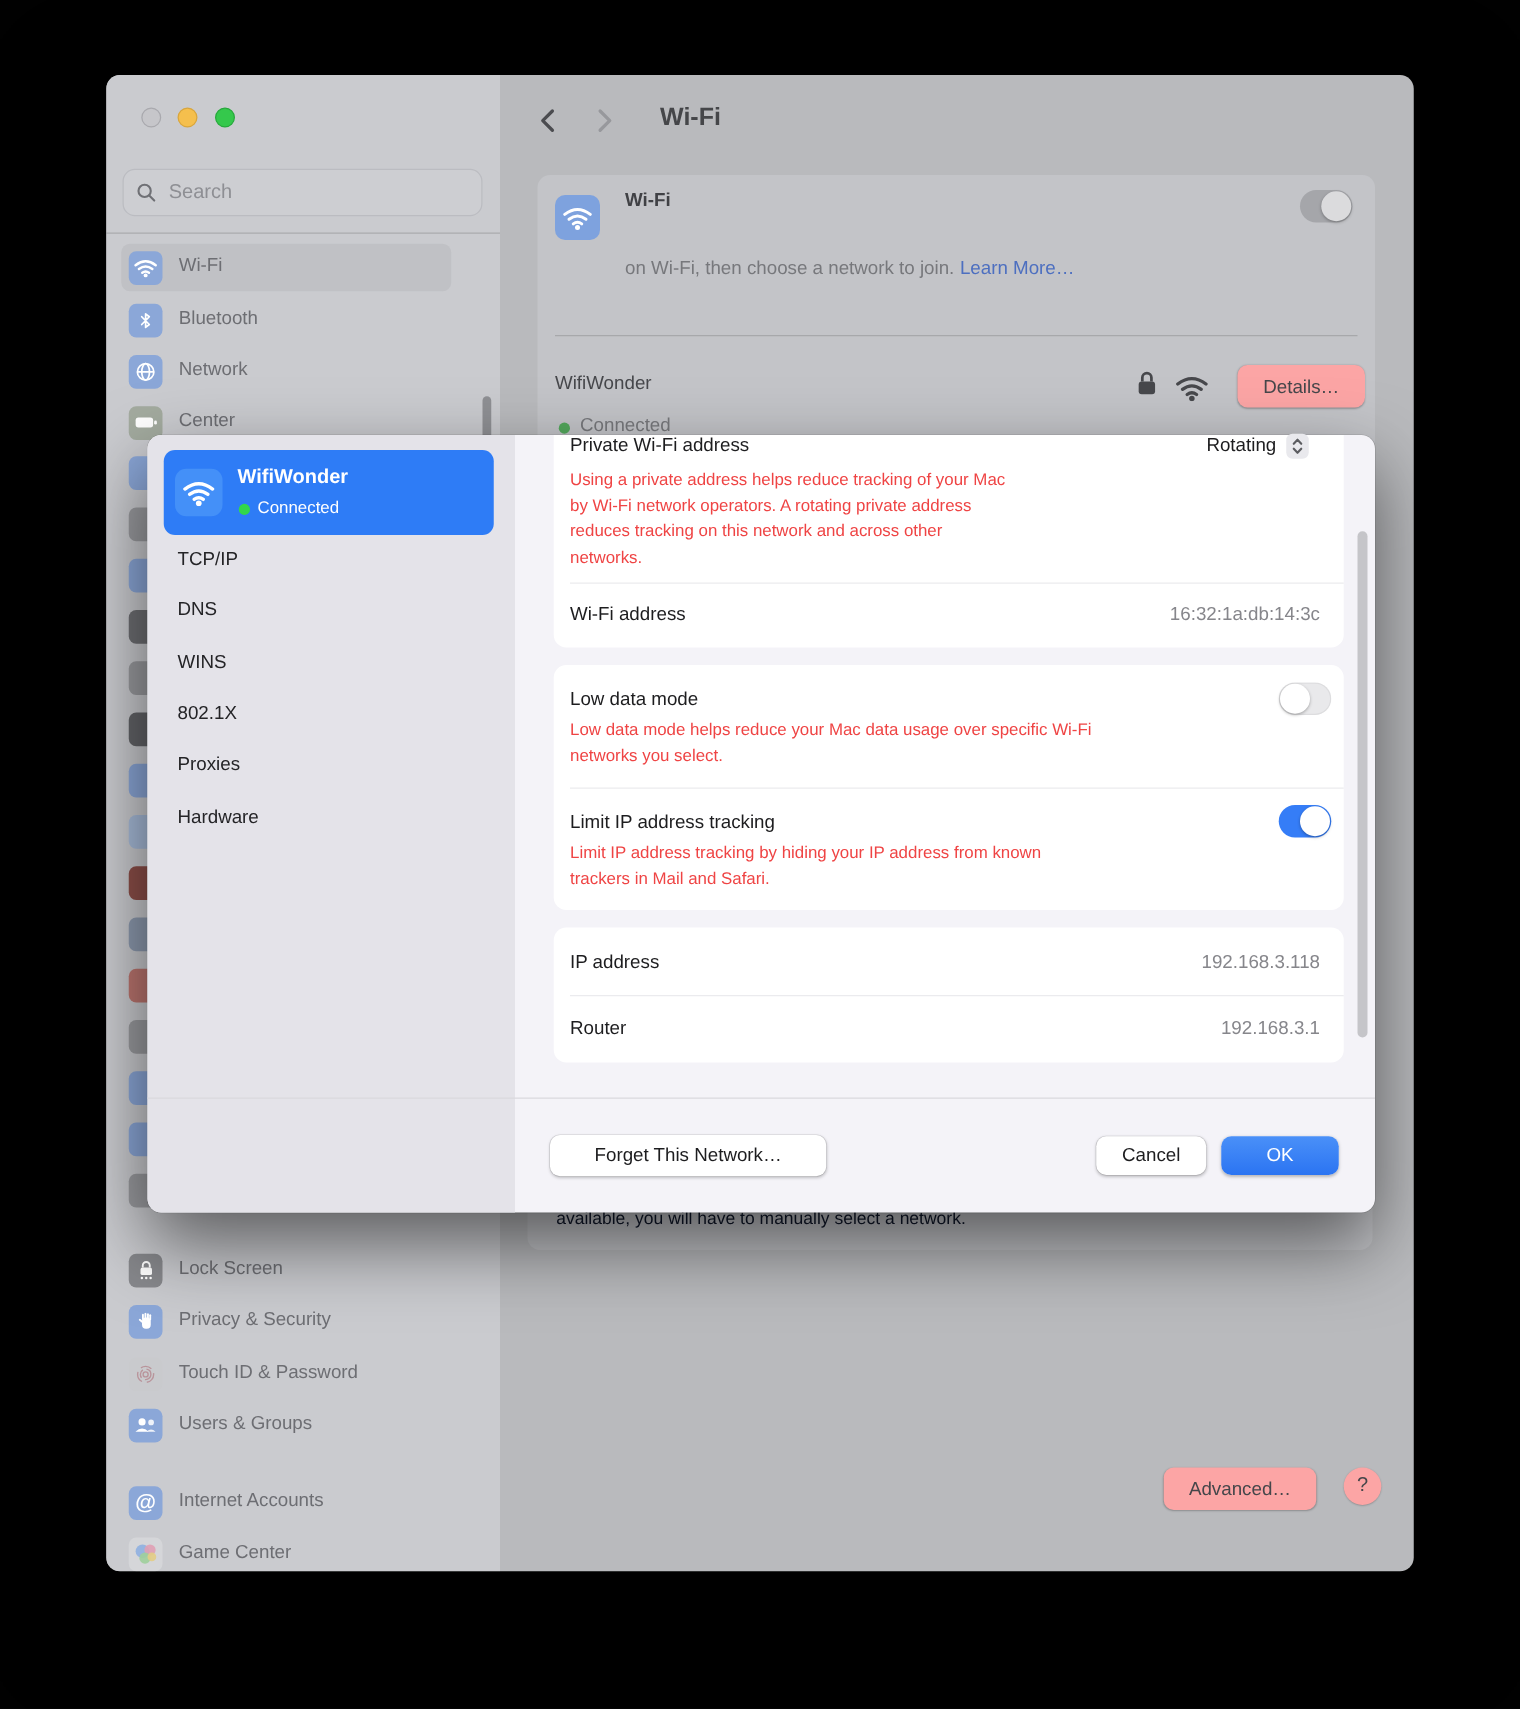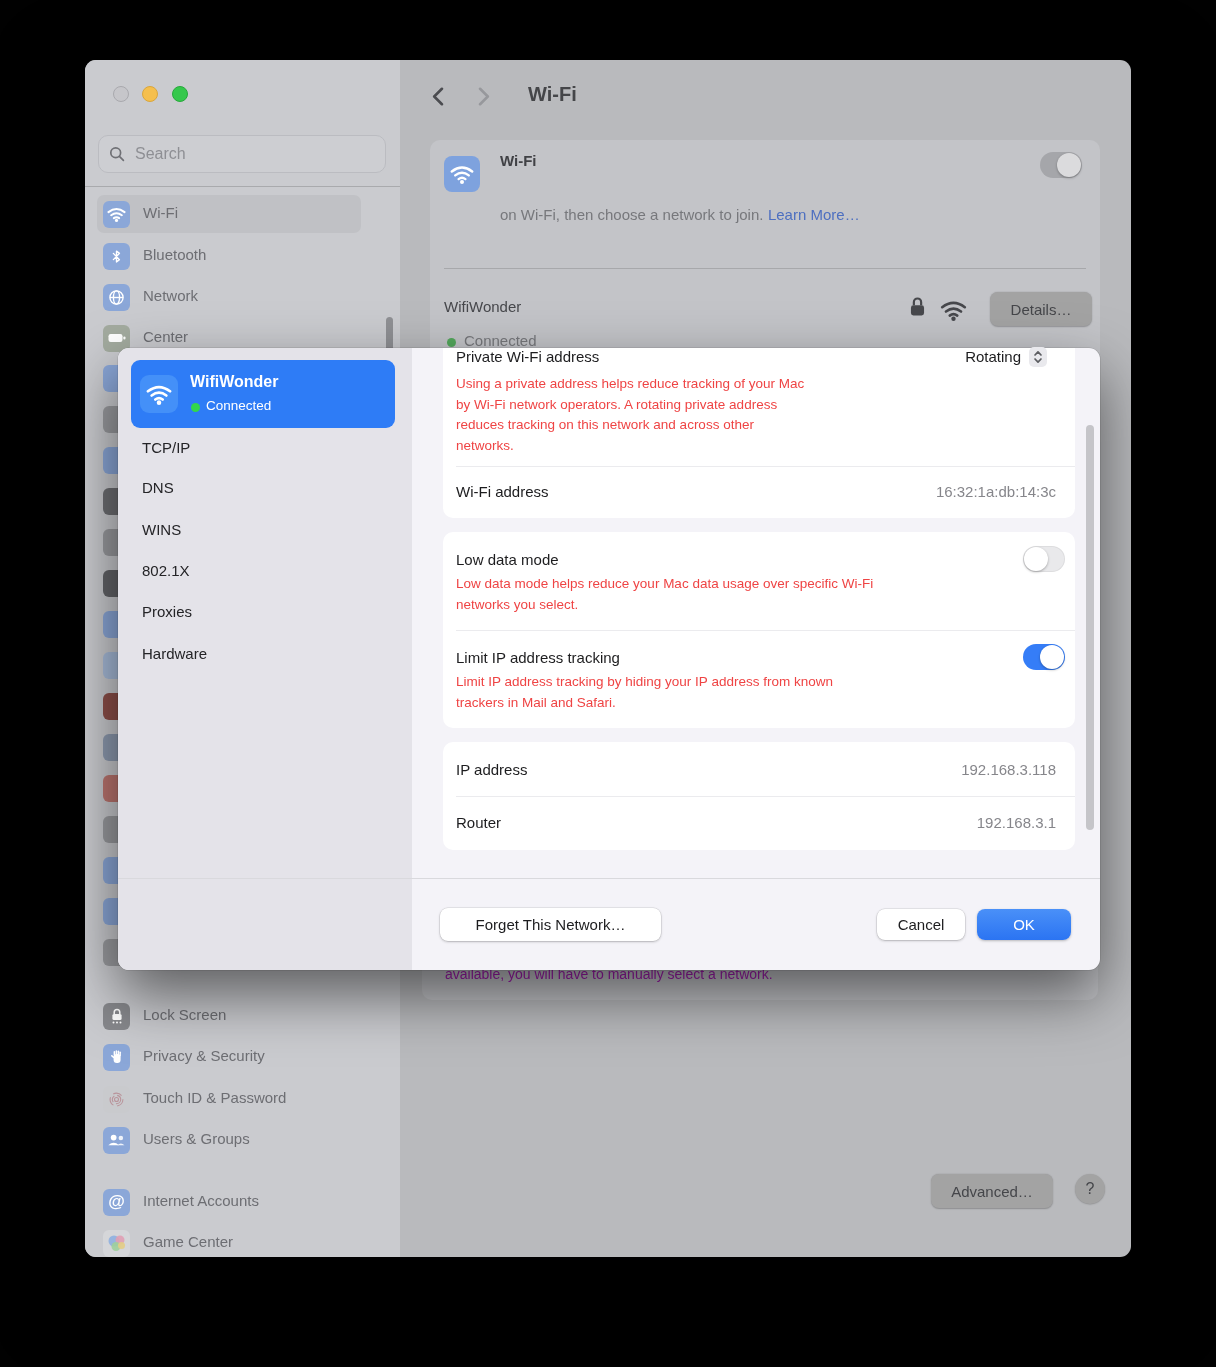--- a/index.html
+++ b/index.html
@@ -31,23 +31,23 @@
   .blue-ic{background:#8ba7d8;}
   .sliver{left:18px;width:27px;height:27px;border-radius:6px;}
   .sb-scroll{left:301px;top:257px;width:7px;height:120px;border-radius:4px;background:#8f9094;}
 
   
   .hdr-title{font-size:20px;font-weight:700;color:#454649;}
   .card-dim{background:#c3c4c8;border-radius:10px;}
   .dim-t1{color:#47484c;font-size:15px;}
   .dim-t1b{color:#404145;font-size:15px;font-weight:700;}
   .dim-t2{color:#77787c;font-size:15px;}
-  .dim-t3{color:#a21caf;font-size:14px;}
+  .dim-t3{color:#0f172a;font-size:14px;}
   .divider-dim{height:1px;background:rgba(0,0,0,.14);}
-  .btn-dim{background:#a3a3a3;border-radius:8px;color:#45464a;font-size:15px;display:flex;
+  .btn-dim{background:#fca5a5;border-radius:8px;color:#45464a;font-size:15px;display:flex;
            align-items:center;justify-content:center;box-shadow:0 0.5px 1.5px rgba(0,0,0,.25);}
 
   
   .toggle{width:42px;height:26px;border-radius:13px;}
   .toggle .knob{position:absolute;top:1px;width:24px;height:24px;border-radius:50%;
                 background:#fff;box-shadow:0 1px 2.5px rgba(0,0,0,.3);}
   .toggle.on .knob{right:1px;}
   .toggle.off .knob{left:1px;}
   .toggle.dim.on{background:#a5a6aa;}
   .toggle.dim .knob{background:#dbdbdd;}

